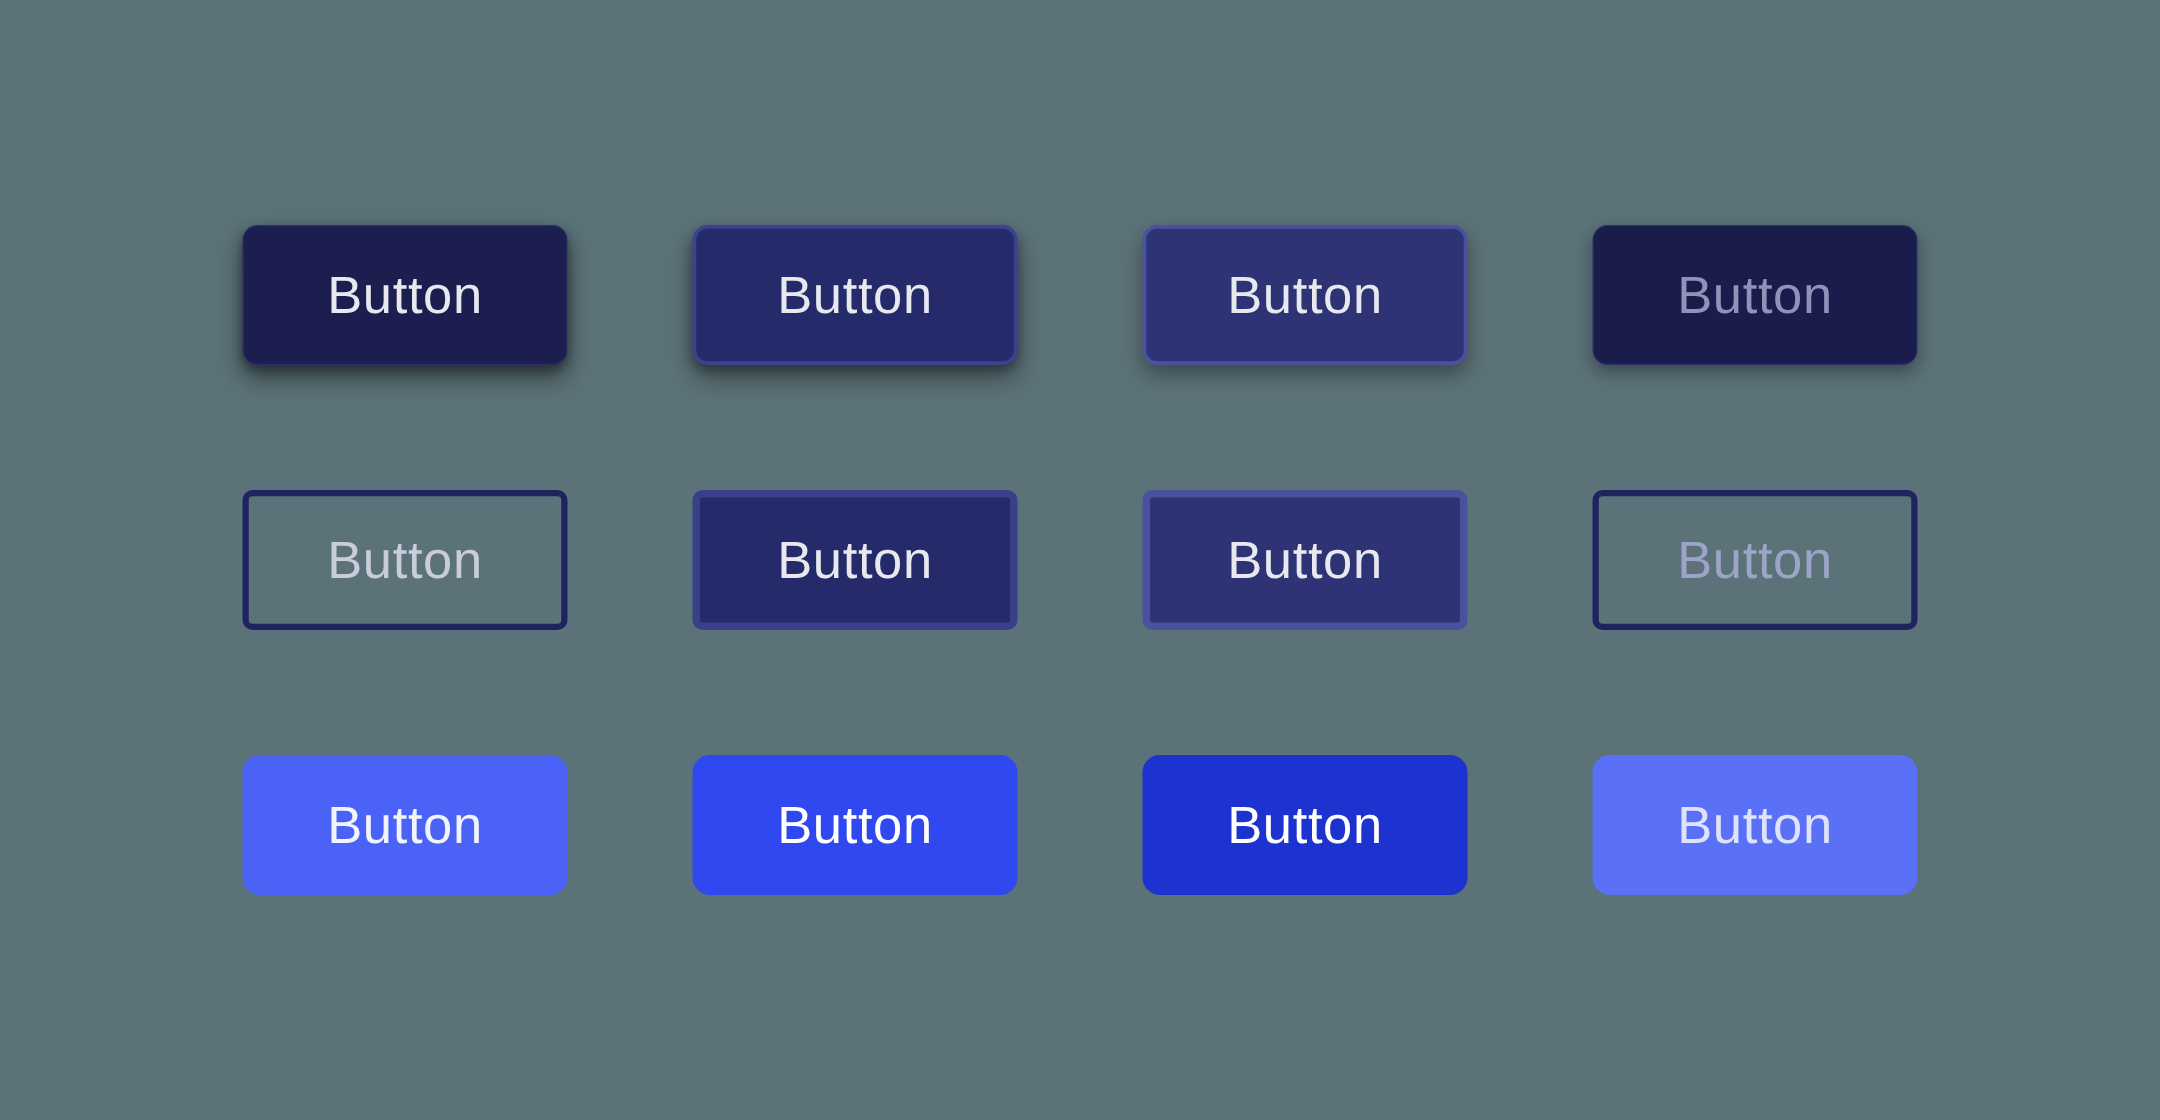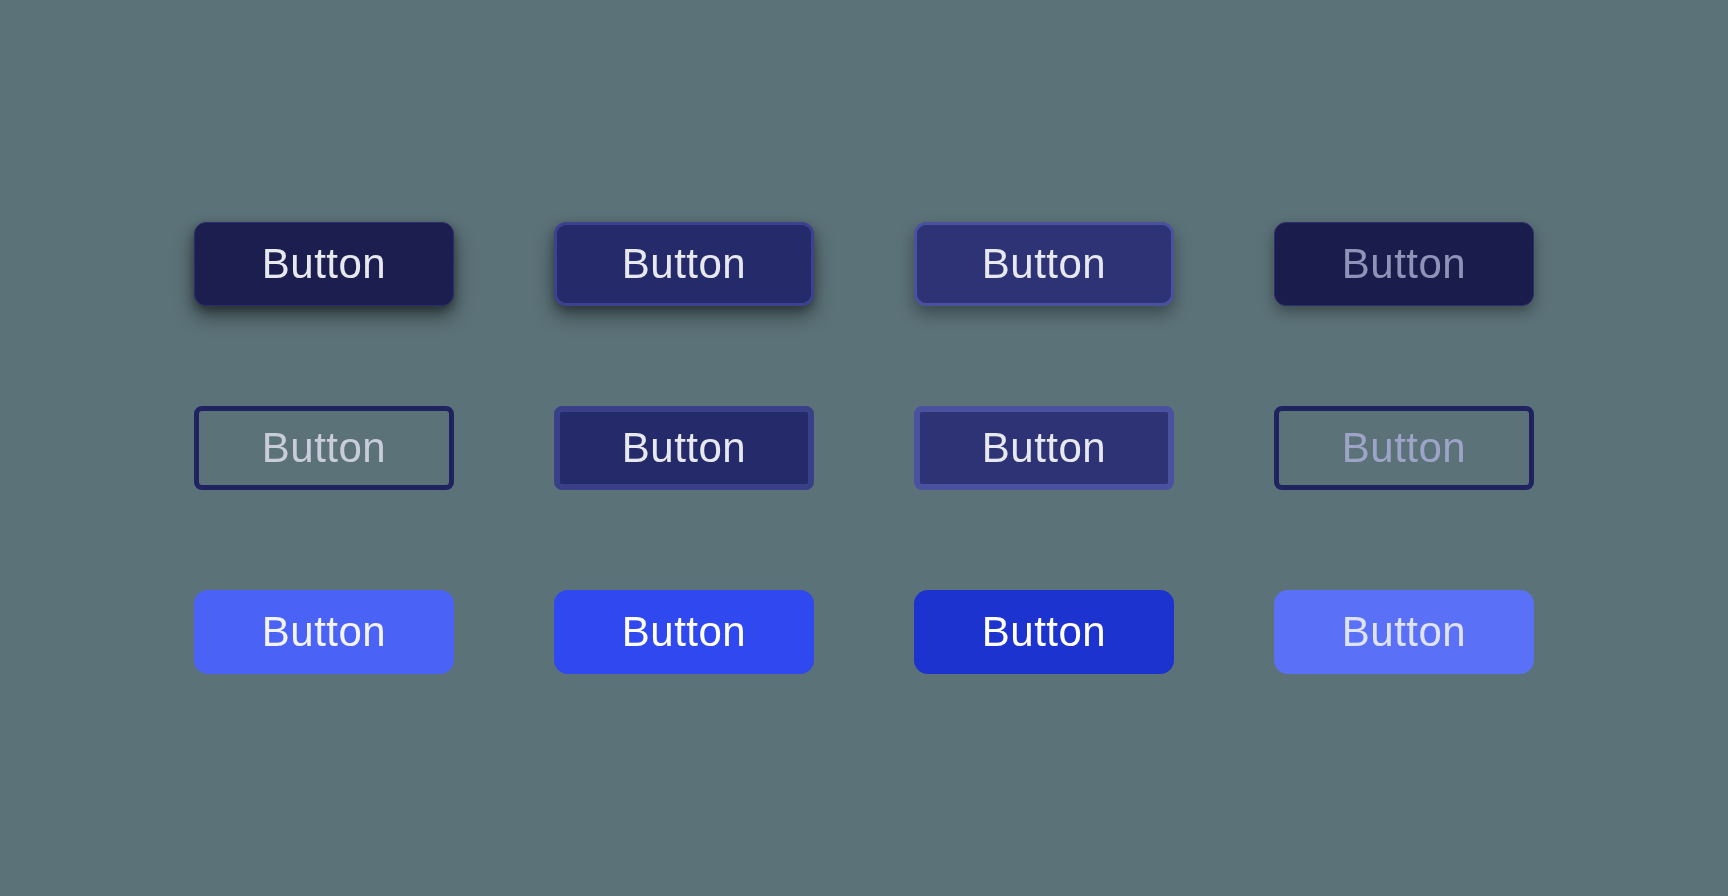--- a/index.html
+++ b/index.html
@@ -23,21 +23,21 @@
       grid-template-columns: repeat(4, auto);
       grid-template-rows: repeat(3, auto);
       column-gap: 100px;
       row-gap: 100px;
       align-items: center;
       justify-items: center;
     }
     
     .btn {
       width: 260px;
-      height: 84px;
+      height: 112px;
       border-radius: 12px;
       font-size: 42px;
       font-weight: 400;
       display: flex;
       align-items: center;
       justify-content: center;
       cursor: pointer;
       letter-spacing: 0.5px;
     }
     

